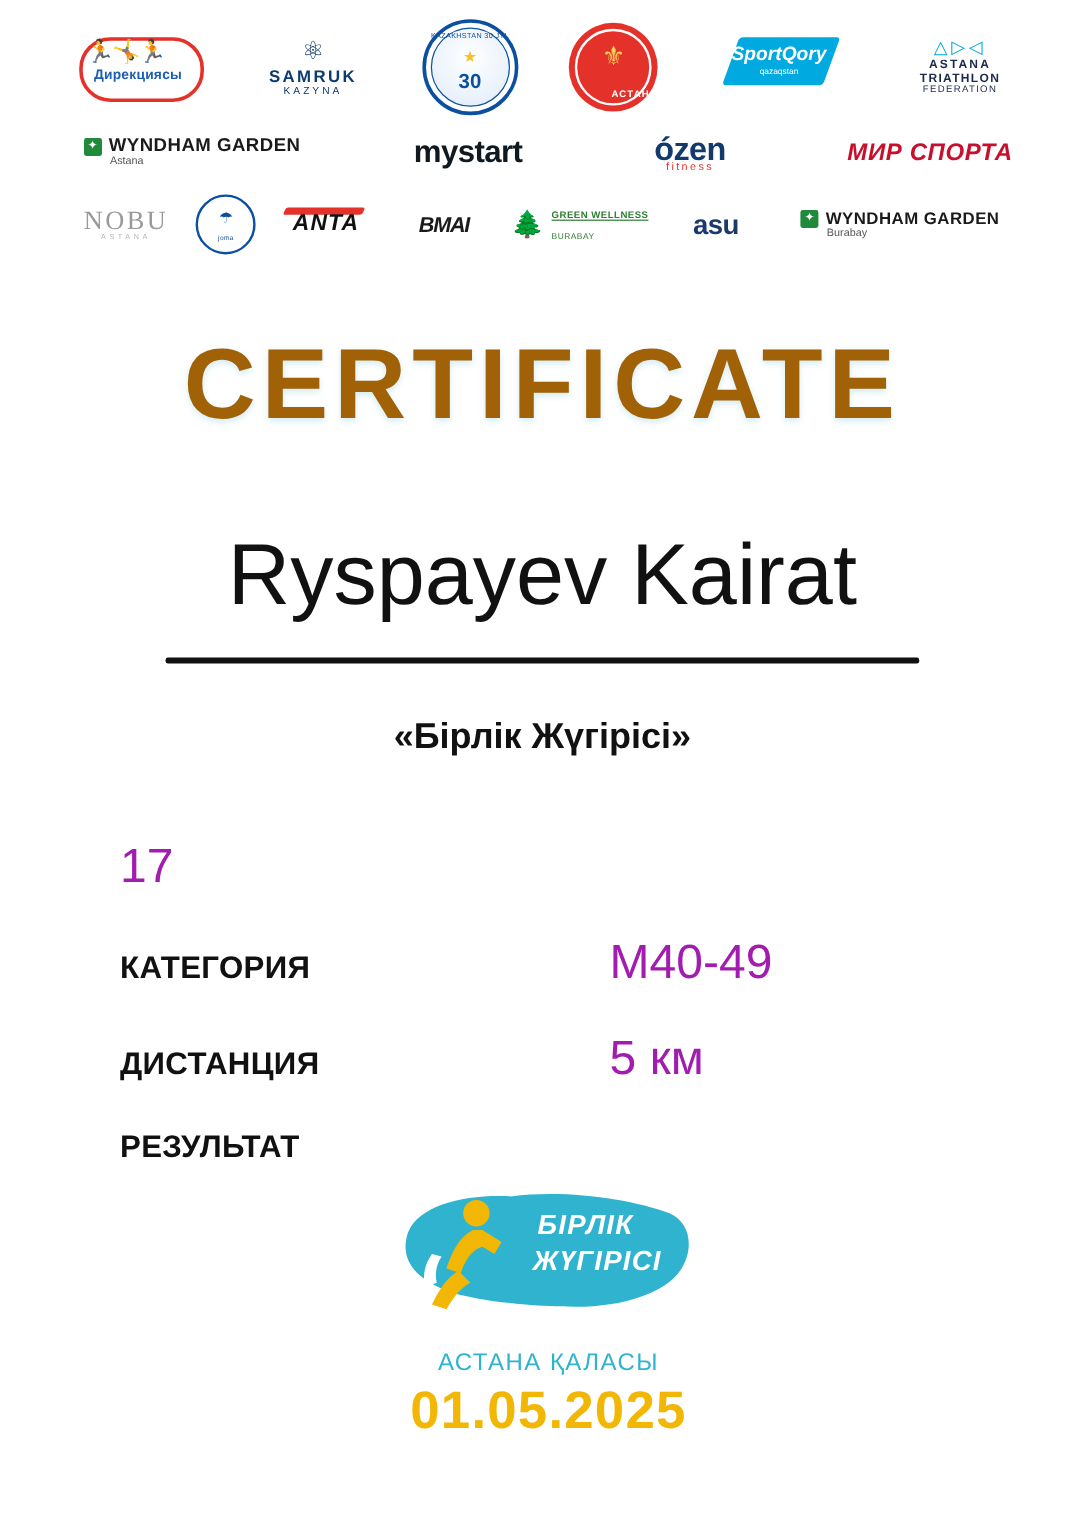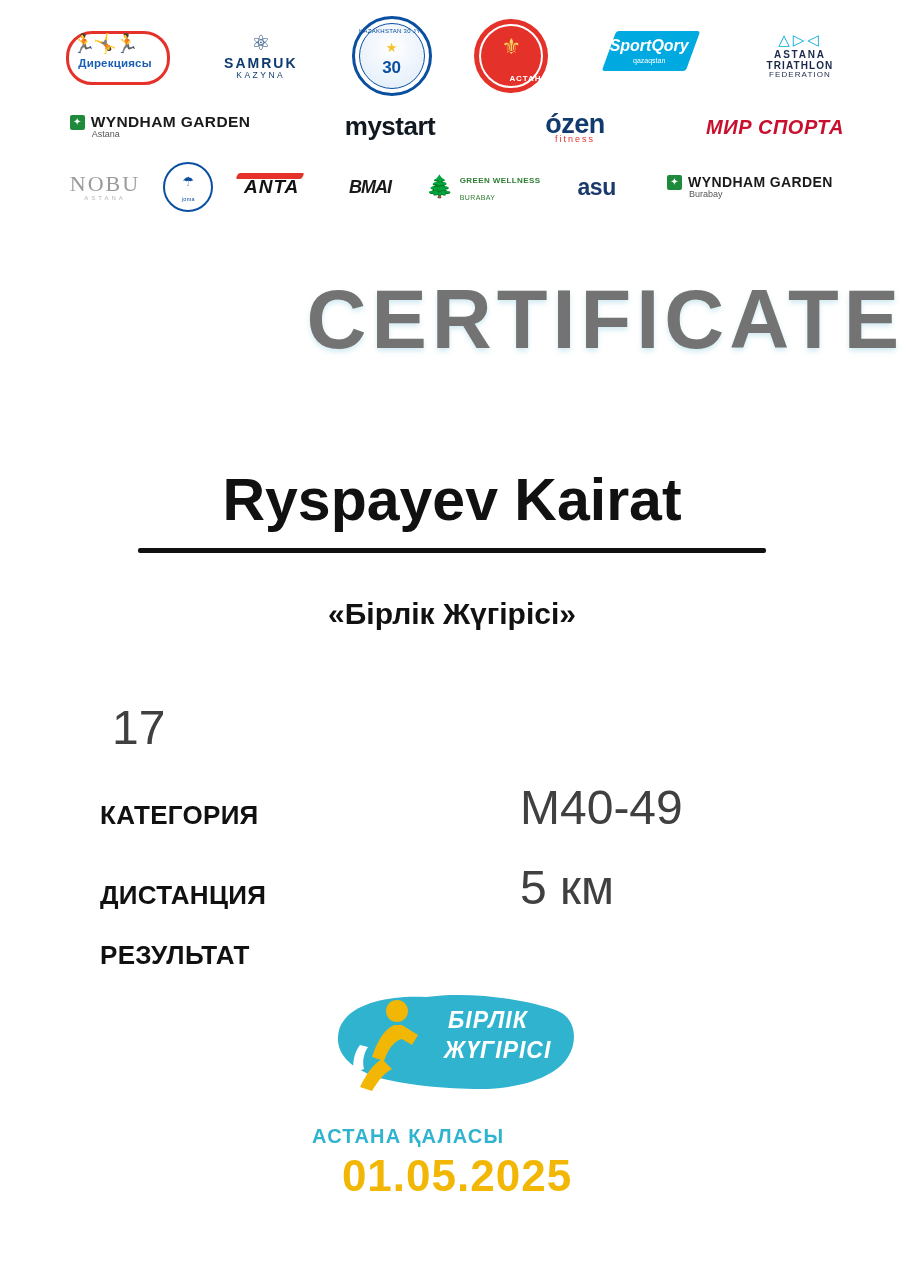--- a/index.html
+++ b/index.html
@@ -344,54 +344,53 @@
     font-style: italic;
     color: #1a1a1a;
     letter-spacing: -1px;
   }
 
   .logo-green { width: 120px; display: flex; align-items: center; gap: 6px; }
   .logo-green .tree {
     font-size: 22px; color: #4caf50; line-height: 1;
   }
   .logo-green .tx { text-align: left; }
-  .logo-green .l1 { font-size: 8px; font-weight: bold; color: #2e7d32; letter-spacing: .4px; }
+  .logo-green .l1 { font-size: 8px; font-weight: bold; color: #2e7d32; letter-spacing: .4px; text-decoration: underline; }
   .logo-green .l3 { font-size: 7px; color: #2e7d32; letter-spacing: .4px; }
 
   .logo-asu { width: 80px; }
   .logo-asu .nm {
     font-size: 23px;
     font-weight: bold;
     color: #1b3a6b;
     letter-spacing: -.5px;
   }
 
   
   .cert-title {
     position: absolute;
     top: 272px;
     left: 0; right: 0;
-    text-align: right;
+    text-align: center;
     font-size: 83px;
     font-weight: bold;
     letter-spacing: 5px;
-    color: #737373;
+    color: #a16207;
     text-shadow: 0 3px 5px rgba(126,197,218,0.35);
   }
 
   
   .athlete-name {
     position: absolute;
     top: 438px;
     left: 0; right: 0;
     text-align: center;
-    font-size: 59px;
+    font-size: 72px;
     color: #111111;
-    font-weight: bold;
-    margin-top: 28px;
+    font-weight: normal;
   }
 
   .divider {
     position: absolute;
     top: 548px;
     left: 138px;
     width: 628px;
     height: 5px;
     background: #111111;
     border-radius: 2px;
@@ -421,23 +420,22 @@
     height: 80px;
   }
   .result-label {
     width: 408px;
     font-size: 26px;
     font-weight: bold;
     color: #111111;
     letter-spacing: .3px;
   }
   .result-value {
-    font-size: 48px;
-    color: #404040;
-    margin-left: 12px;
+    font-size: 40px;
+    color: #a21caf;
   }
 
   
   .stamp {
     position: absolute;
     left: 312px;
     top: 985px;
     width: 290px;
     height: 225px;
   }
@@ -463,23 +461,23 @@
     left: 122px; top: 22px;
     font-size: 23px;
   }
   .stamp-word2 {
     left: 118px; top: 52px;
     font-size: 23px;
   }
   .stamp-city {
     position: absolute;
     left: 0; right: 0; top: 140px;
-    text-align: left;
+    text-align: center;
     font-size: 20px;
-    font-weight: bold;
+    font-weight: normal;
     color: #2fb3cf;
     letter-spacing: 1.2px;
   }
   .stamp-date {
     position: absolute;
     left: 0; right: 0; top: 166px;
     text-align: center;
     font-size: 44px;
     font-weight: bold;
     color: #f2b705;

